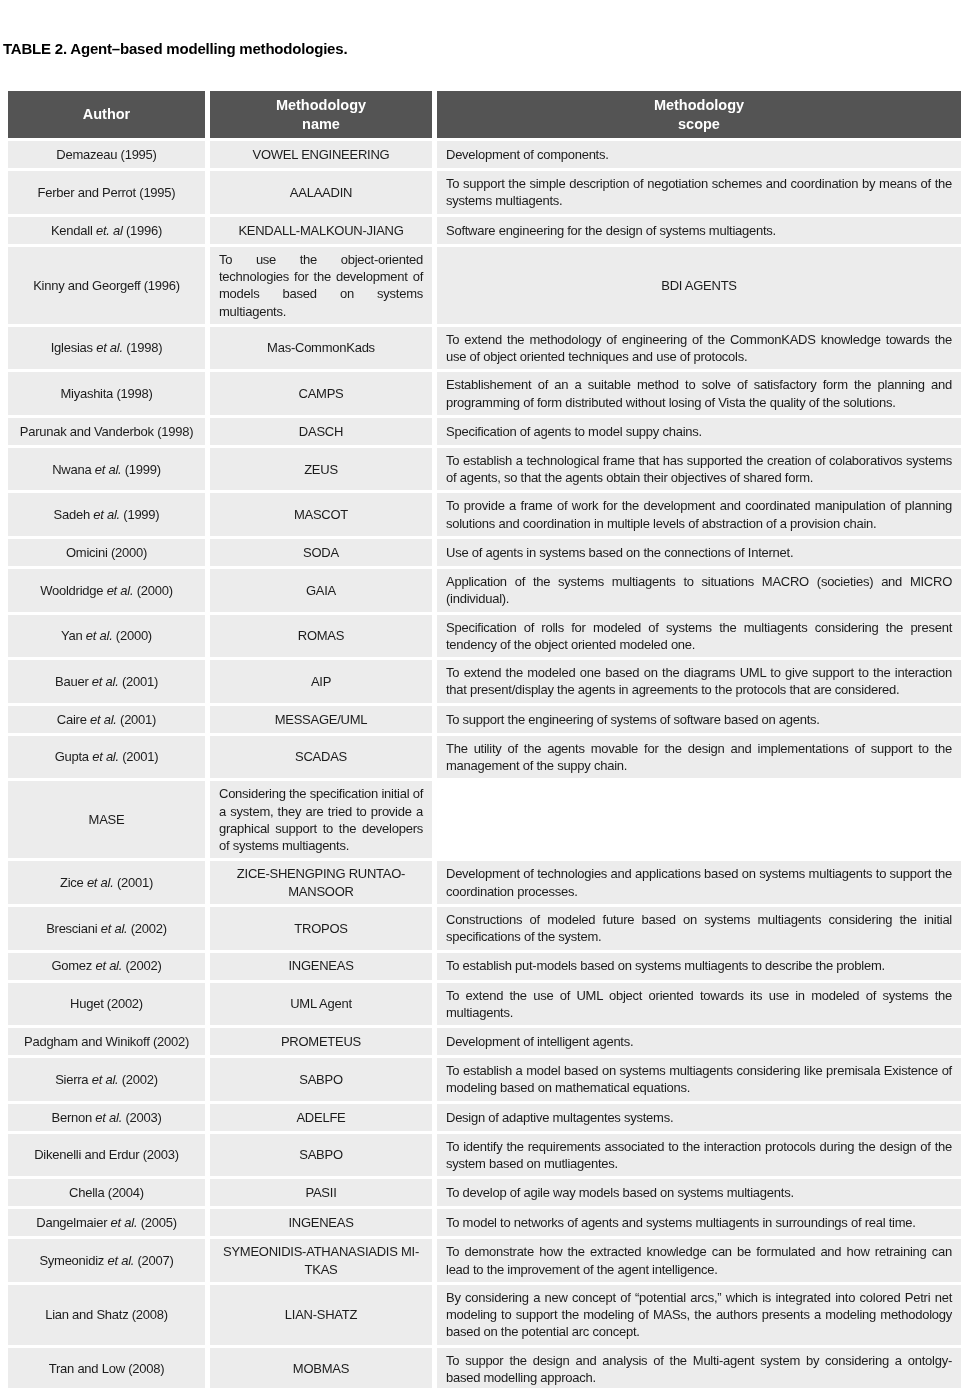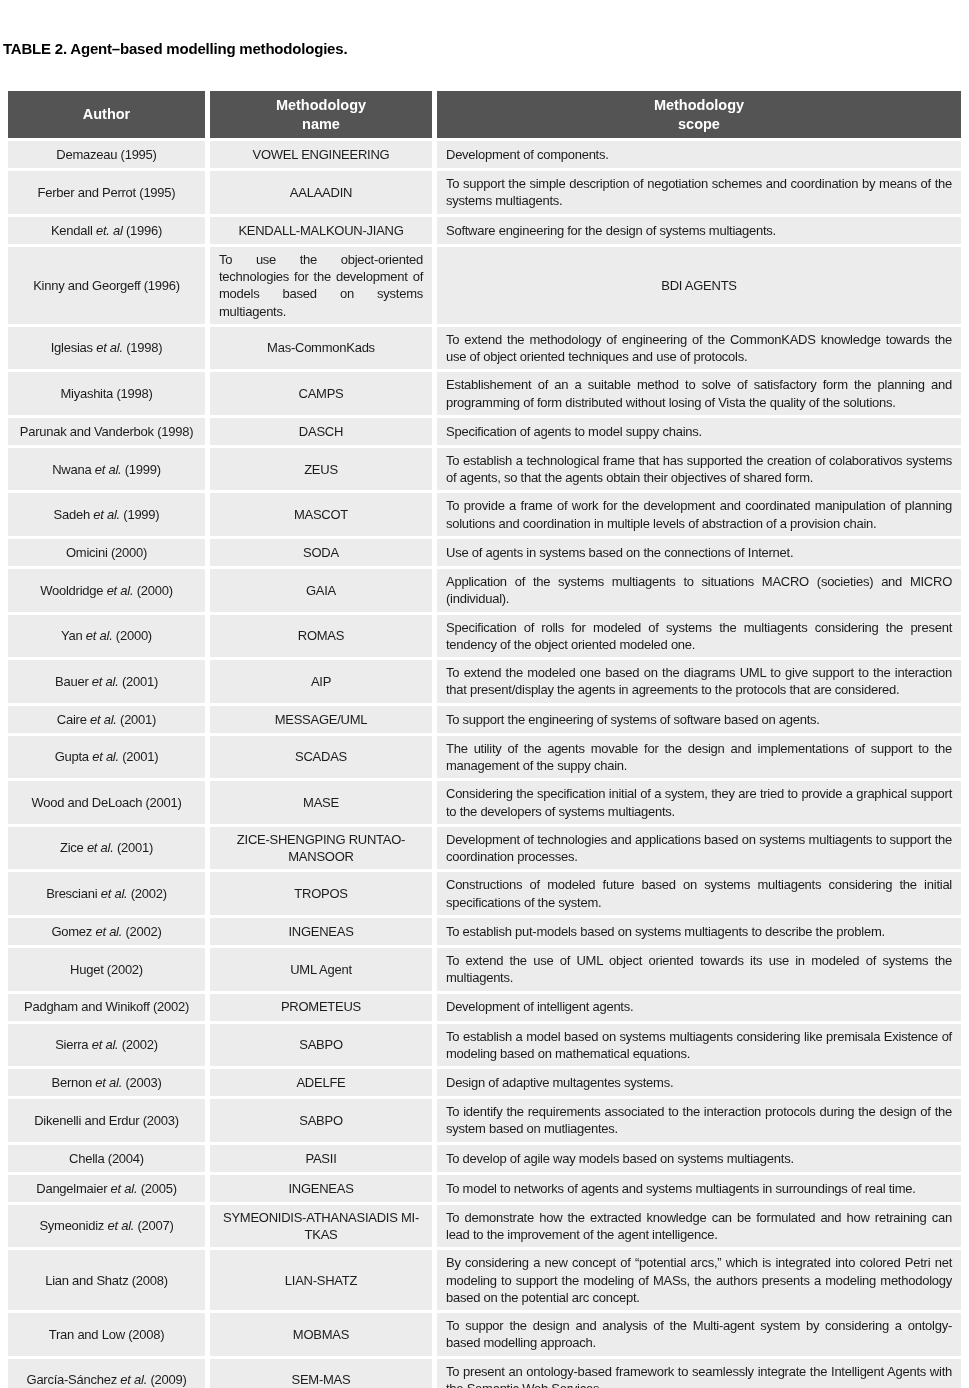--- a/index.html
+++ b/index.html
@@ -203,23 +203,20 @@
       <div class="grid-row">
     <div class="cell author">
           <span><span class="a-pre">Gupta </span><span class="a-it">et al.</span><span class="a-post"> (2001)</span></span>
         </div>
     <div class="cell name">SCADAS</div>
     <div class="cell scope">
           <div class="scope-text">The utility of the agents movable for the design and implementations of support to the management of the suppy chain.</div>
         </div>
   </div>
       <div class="grid-row">
-    <div class="cell author">
-          <span><span class="a-pre">Wood and DeLoach (2001)</span><span class="a-it"></span><span class="a-post"></span></span>
-        </div>
     <div class="cell name">MASE</div>
     <div class="cell scope">
           <div class="scope-text">Considering the specification initial of a system, they are tried to provide a graphical support to the developers of systems multiagents.</div>
         </div>
   </div>
       <div class="grid-row">
     <div class="cell author">
           <span><span class="a-pre">Zice </span><span class="a-it">et al.</span><span class="a-post"> (2001)</span></span>
         </div>
     <div class="cell name">ZICE-SHENGPING RUNTAO-MANSOOR</div>

